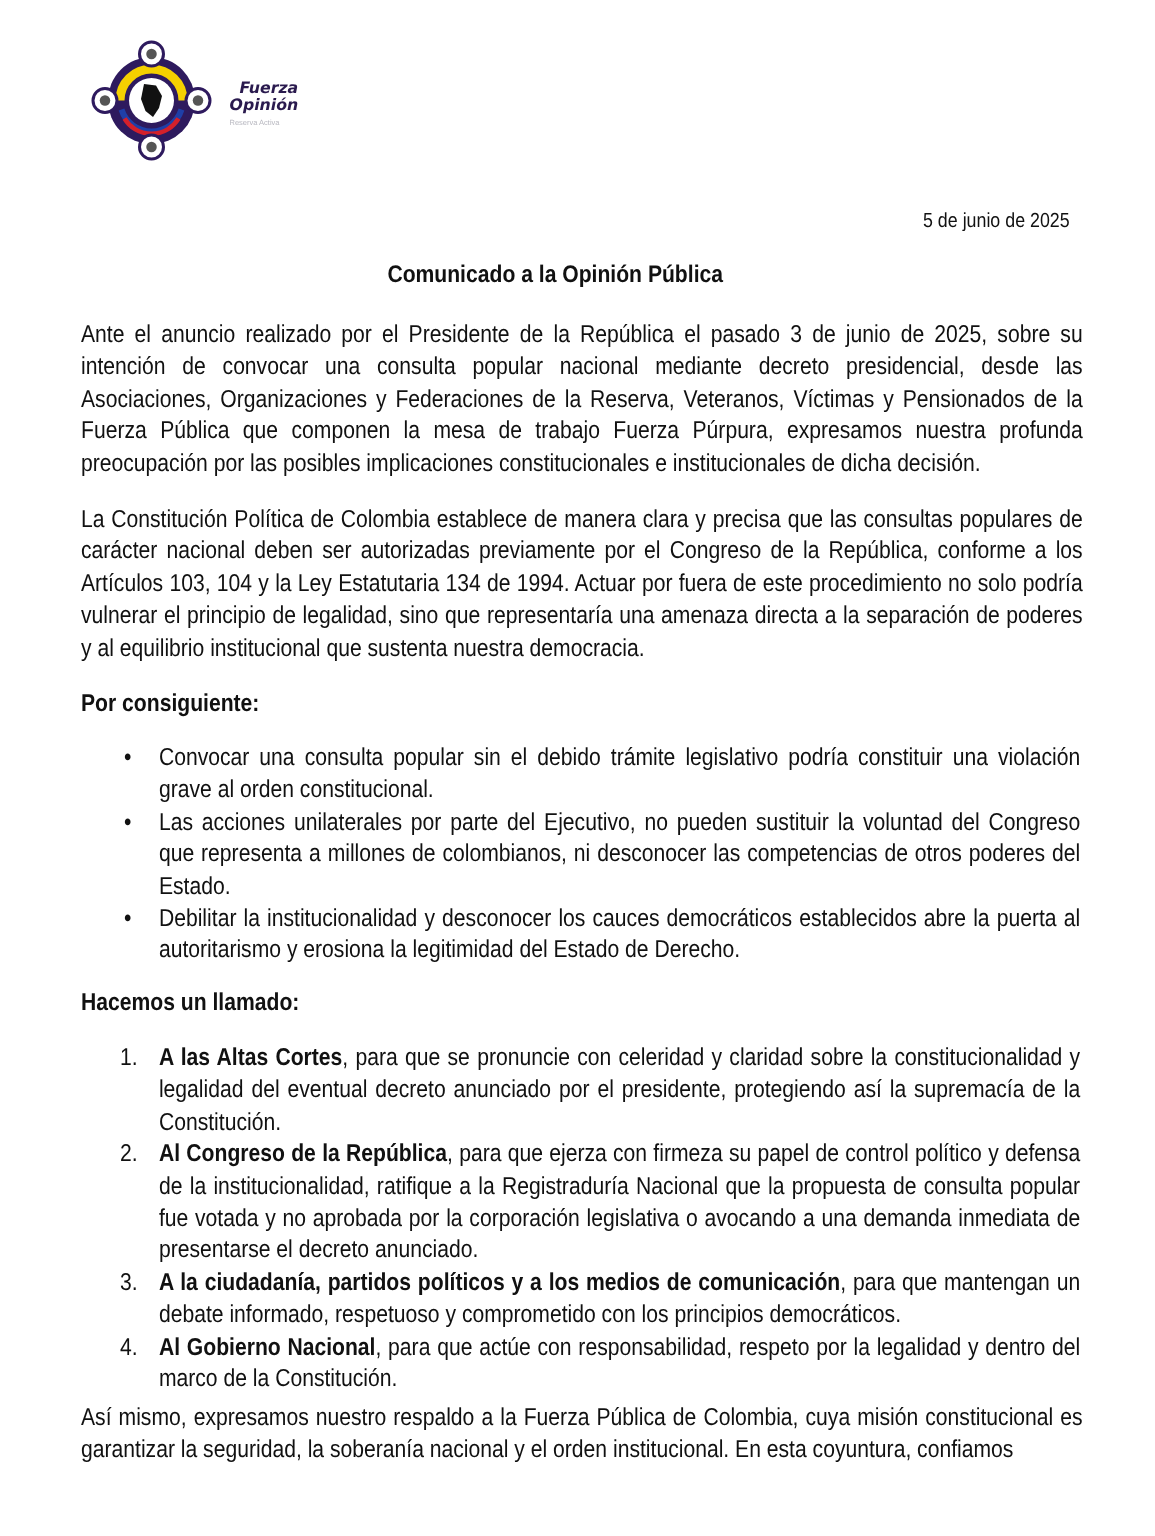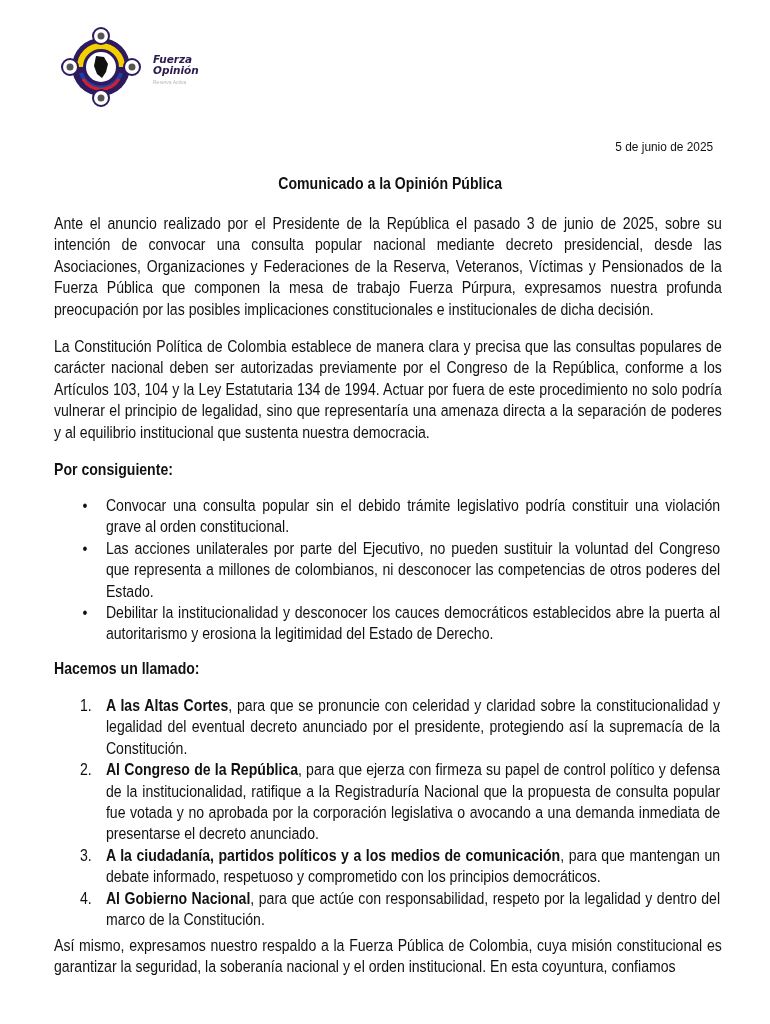--- a/index.html
+++ b/index.html
@@ -4,26 +4,26 @@
 <style>
   html, body { margin: 0; padding: 0; background: #ffffff; }
   body {
     width: 770px; height: 1024px; overflow: hidden; position: relative;
     font-family: "Liberation Sans", sans-serif; color: #111111;
   }
   .logo { position: absolute; left: 56px; top: 26px; width: 140px; height: 80px; }
   .logo-text { position: absolute; left: 97px; top: 28px; line-height: 11px; }
   .logo-text .l1, .logo-text .l2 {
     font-family: "DejaVu Sans", sans-serif; font-weight: bold; font-style: italic;
-    font-size: 10.5px; color: #2a1a4e; display: block;
+    font-size: 10.5px; color: #2a1a4e; display: block; text-align: right;
   }
   .logo-text .l3 { font-size: 5px; color: #b8b8c0; display: block; margin-top: 1px; }
 
   .date { position: absolute; right: 57px; top: 139px; font-size: 13.5px; transform: scaleX(0.88); transform-origin: right center; }
-  .title { position: absolute; left: 0; width: 740px; top: 175px; text-align: center; font-weight: bold; font-size: 16px; padding-left: 20px; }
+  .title { position: absolute; left: 0; width: 740px; top: 175px; text-align: center; font-weight: bold; font-size: 16px; }
   .title span { display:inline-block; transform: scaleX(0.88); }
 
   .body-text {
     position: absolute; left: 54px; width: 772px; font-size: 16.3px; line-height: 21.4px;
     text-align: justify; transform: scaleX(0.865); transform-origin: left top;
   }
   .p1 { top: 213px; }
   .p2 { top: 336px; }
   .h1 { position: absolute; left: 54px; top: 460px; font-weight: bold; font-size: 16.3px; transform: scaleX(0.865); transform-origin: left top; }
   .h2 { position: absolute; left: 54px; top: 659px; font-weight: bold; font-size: 16.3px; transform: scaleX(0.865); transform-origin: left top; }

